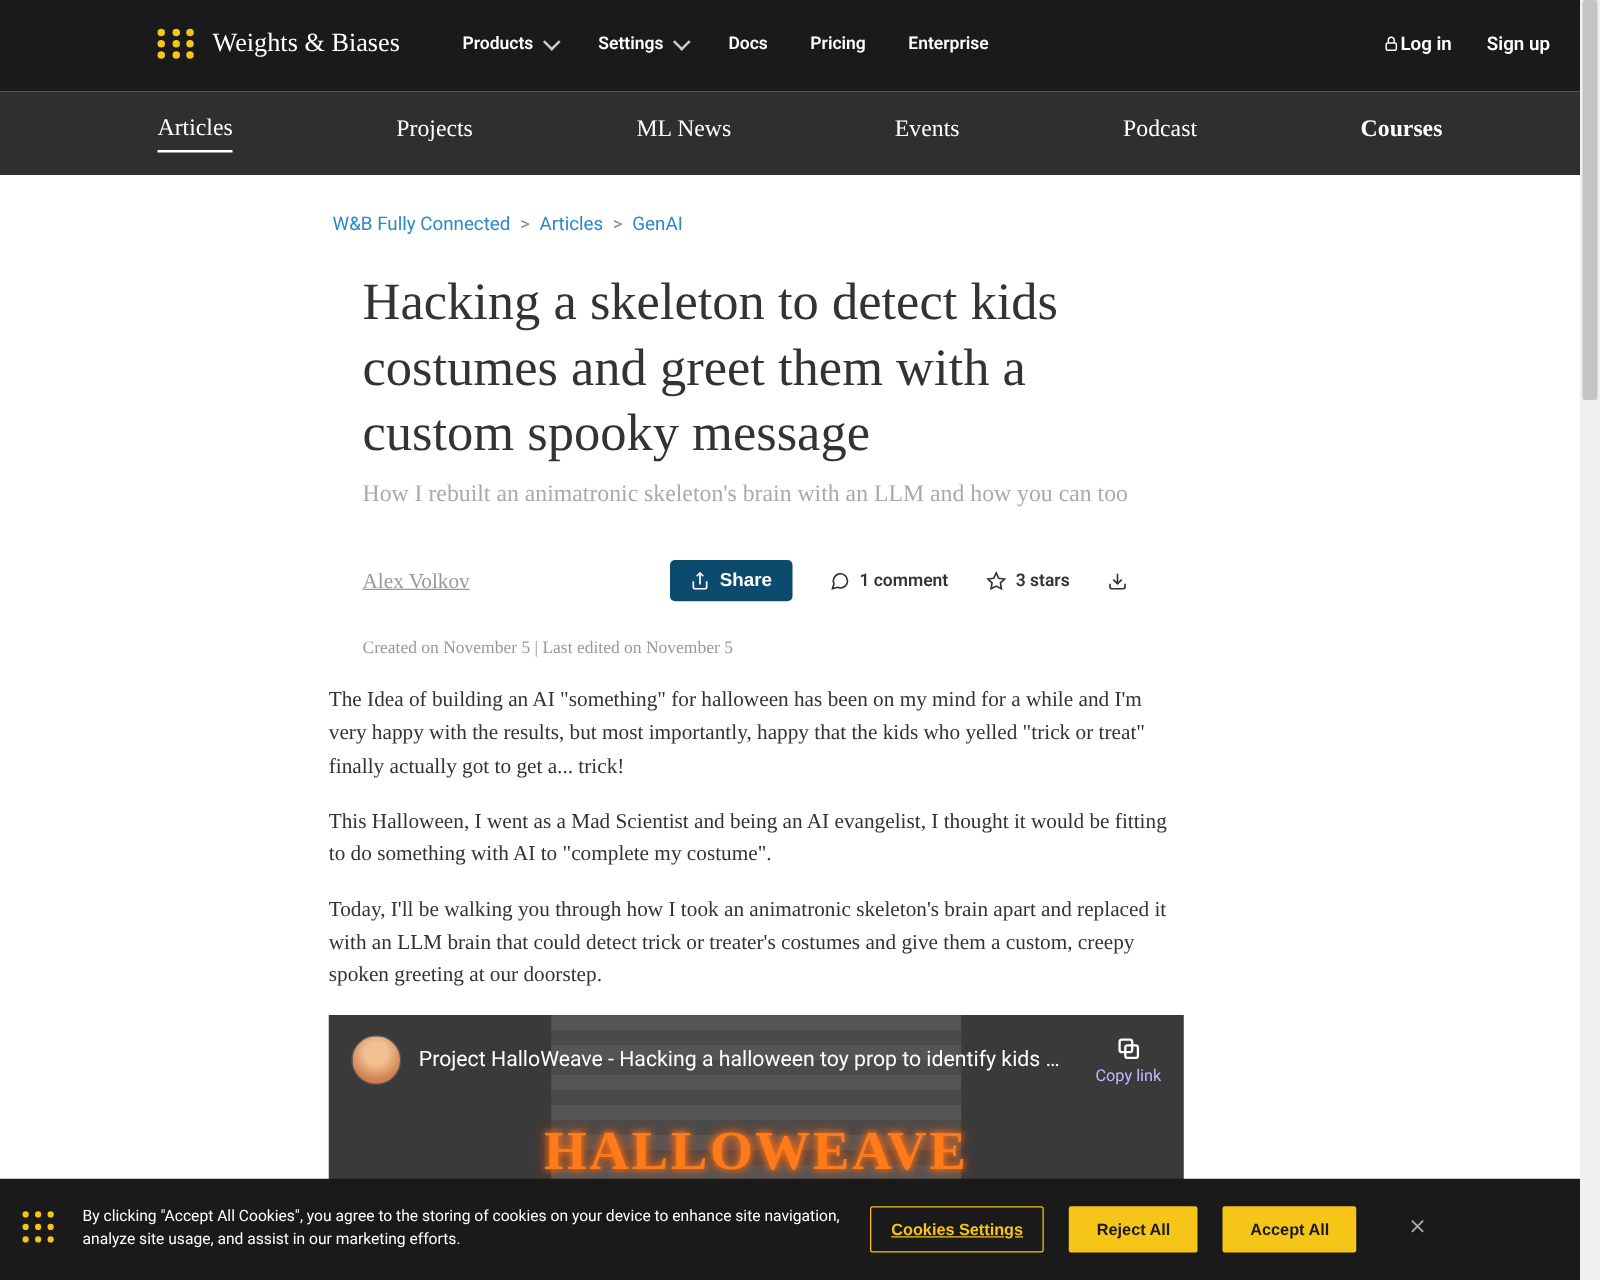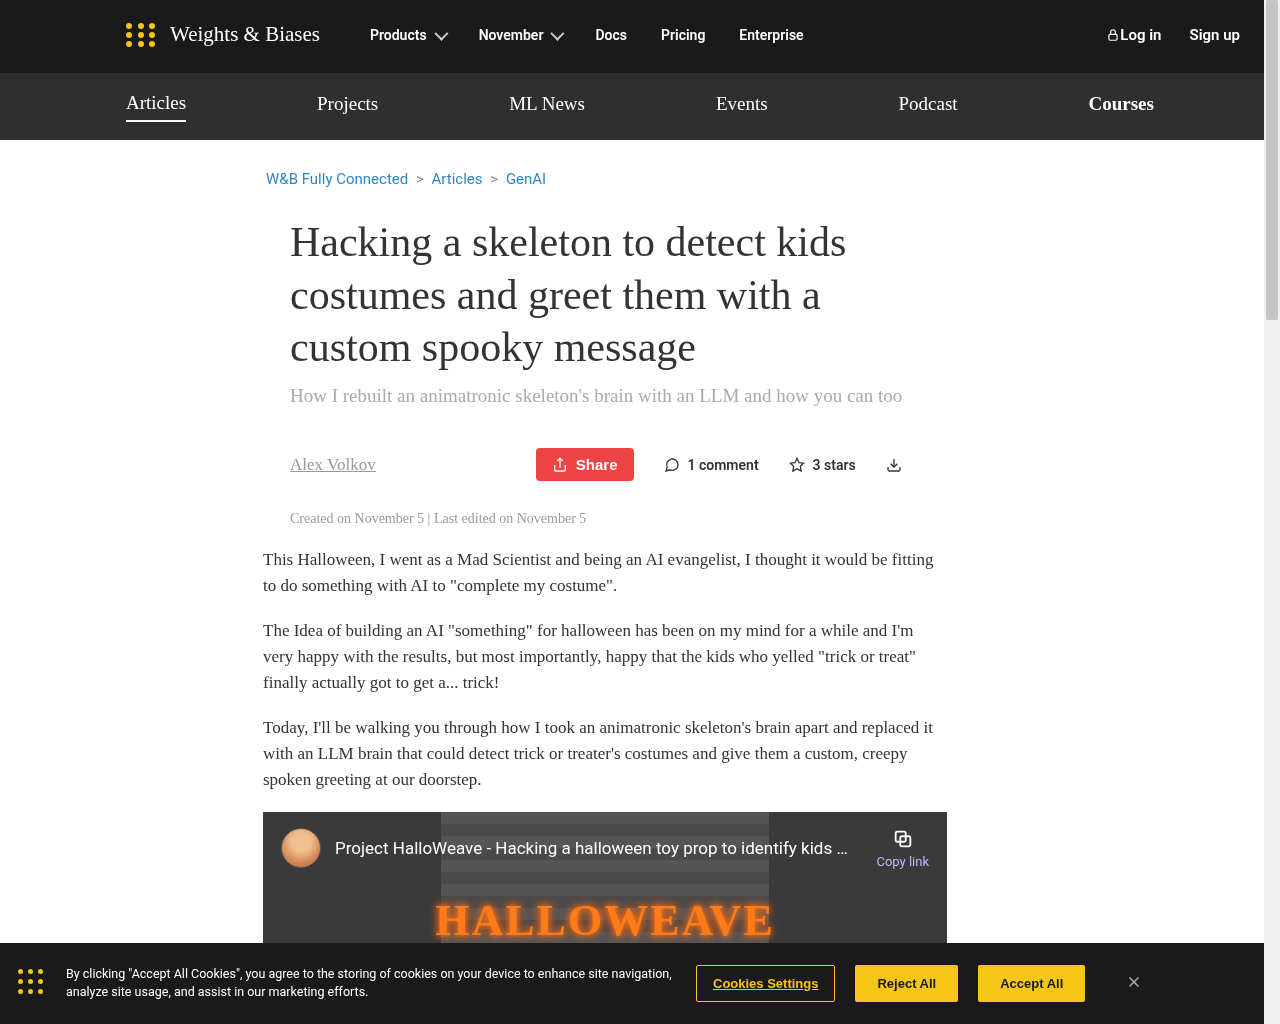--- a/index.html
+++ b/index.html
@@ -89,21 +89,21 @@
   }
   .author {
     font-family: Georgia, serif;
     font-size: 17px;
     color: #999;
     text-decoration: underline;
     cursor: pointer;
     margin-right: 130px;
   }
   .share-btn {
-    background: #ef4444;
+    background: #0c4a6e;
     color: #fff;
     border: none;
     padding: 8px 16px;
     border-radius: 4px;
     font-size: 15px;
     font-weight: 600;
     display: flex;
     align-items: center;
     gap: 8px;
     cursor: pointer;
@@ -243,21 +243,21 @@
           <span></span>
       </div>
       <span class="brand">Weights &amp; Biases</span>
     </div>
     <div class="top-nav">
       <div class="top-nav-item">
         <span>Products</span>
         <span class="chev"></span>
       </div>
       <div class="top-nav-item">
-        <span>November</span>
+        <span>Settings</span>
         <span class="chev"></span>
       </div>
       <div class="top-nav-item">
           <span>Docs</span>
         </div>
       <div class="top-nav-item">
           <span>Pricing</span>
         </div>
       <div class="top-nav-item">
           <span>Enterprise</span>
@@ -326,22 +326,22 @@
           <path d="M21 15v4a2 2 0 0 1-2 2H5a2 2 0 0 1-2-2v-4"></path>
           <polyline points="7 10 12 15 17 10"></polyline>
           <line x1="12" y1="15" x2="12" y2="3"></line>
         </svg>
     </div>
   </div>
 
   <div class="dates">Created on November 5  |  Last edited on November 5</div>
 
   <div class="body-text">
+    <p>The Idea of building an AI "something" for halloween has been on my mind for a while and I'm very happy with the results, but most importantly, happy that the kids who yelled "trick or treat" finally actually got to get a... trick!</p>
     <p>This Halloween, I went as a Mad Scientist and being an AI evangelist, I thought it would be fitting to do something with AI to "complete my costume".</p>
-    <p>The Idea of building an AI "something" for halloween has been on my mind for a while and I'm very happy with the results, but most importantly, happy that the kids who yelled "trick or treat" finally actually got to get a... trick!</p>
     <p>Today, I'll be walking you through how I took an animatronic skeleton's brain apart and replaced it with an LLM brain that could detect trick or treater's costumes and give them a custom, creepy spoken greeting at our doorstep.</p>
   </div>
 
   <div class="video">
     <div class="video-bg"></div>
     <div class="hallo">HALLOWEAVE</div>
     <div class="video-top">
       <div class="video-left">
         <div class="avatar"></div>
         <div class="video-title">Project HalloWeave - Hacking a halloween toy prop to identify kids co…</div>

